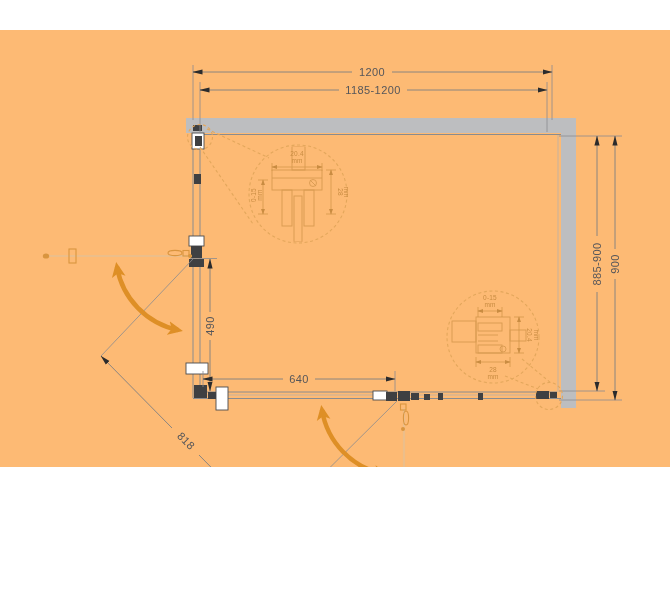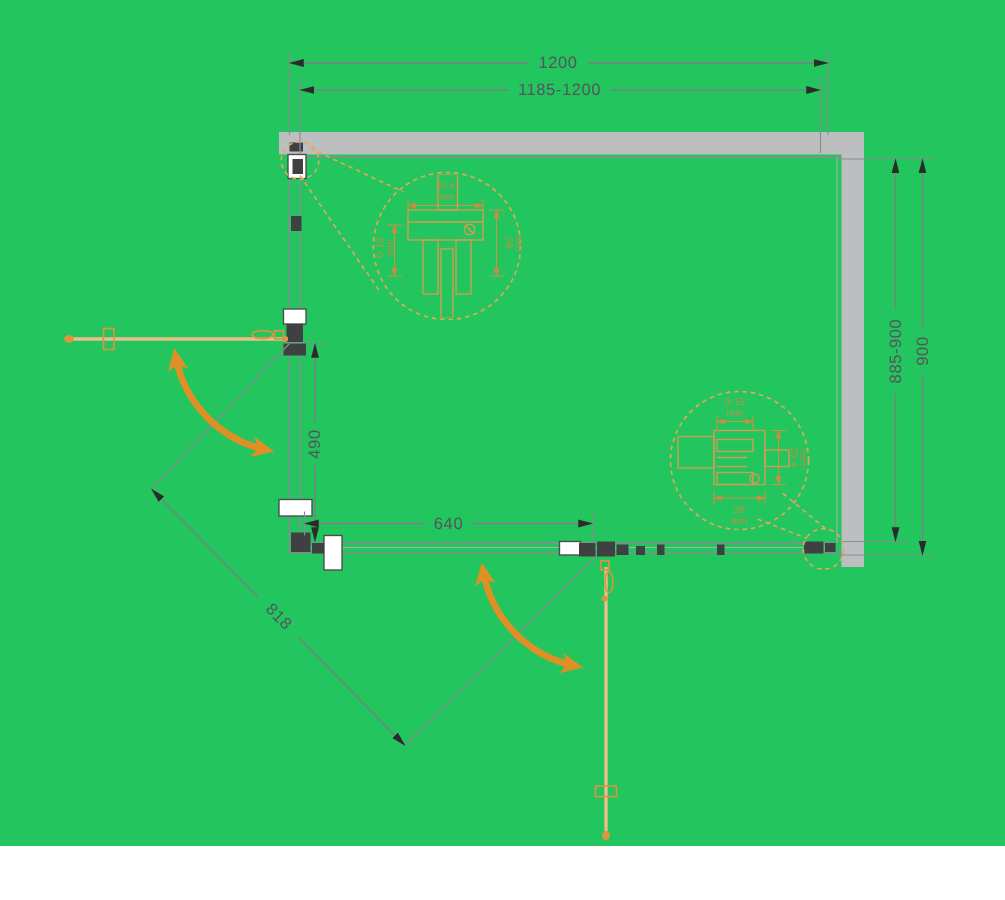--- a/index.html
+++ b/index.html
@@ -1,16 +1,16 @@
 <!DOCTYPE html>
 <html><head>
 <meta charset="utf-8">
 <style>
   html,body{margin:0;padding:0;background:#ffffff;}
-  .stage{position:relative;width:670px;height:564px;background:#22c55e;overflow:hidden;}
+  .stage{position:relative;width:670px;height:437px;background:#fdba74;overflow:hidden;margin-top:30px;}
   svg text{font-family:"Liberation Sans","DejaVu Sans",sans-serif;fill:#55565A;}
   .t11{font-size:11px;letter-spacing:.4px;}
   .t65{font-size:6.5px;letter-spacing:.2px;fill:#C98C42;}
   .dim{stroke:#7D7F82;stroke-width:.9;fill:none;}
   .ext{stroke:#8A8C8F;stroke-width:.8;fill:none;}
   .frm{stroke:#8A8C8F;stroke-width:1;fill:none;}
   .frml{stroke:#ADAFB2;stroke-width:.7;fill:none;}
   .det{stroke:#D89A50;stroke-width:.9;fill:none;}
   .ddim{stroke:#CF9246;stroke-width:.7;fill:none;}
   .dash{stroke:#E3A75C;stroke-width:1.1;fill:none;stroke-dasharray:3 2.6;}

